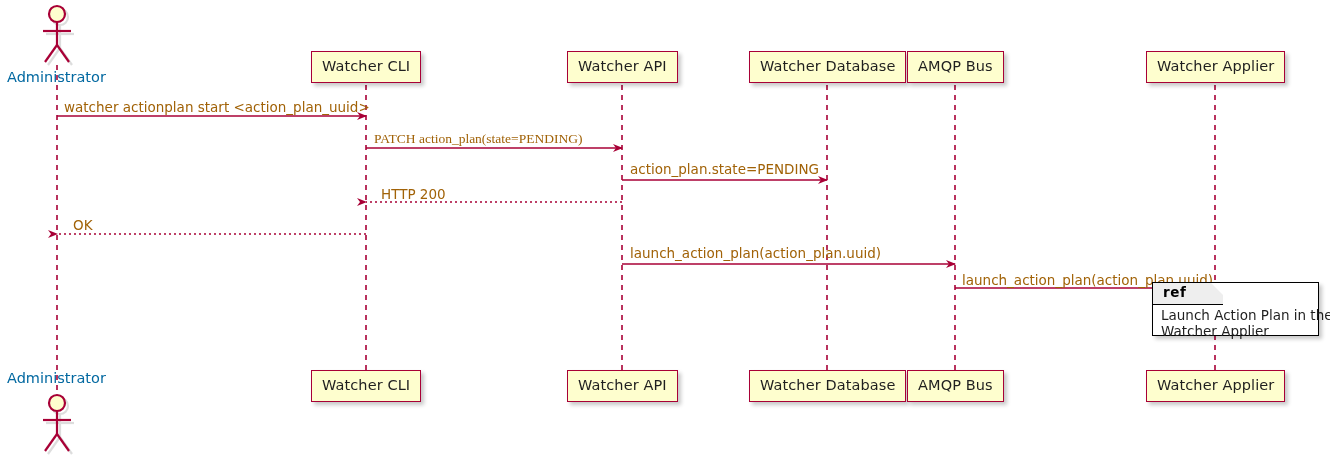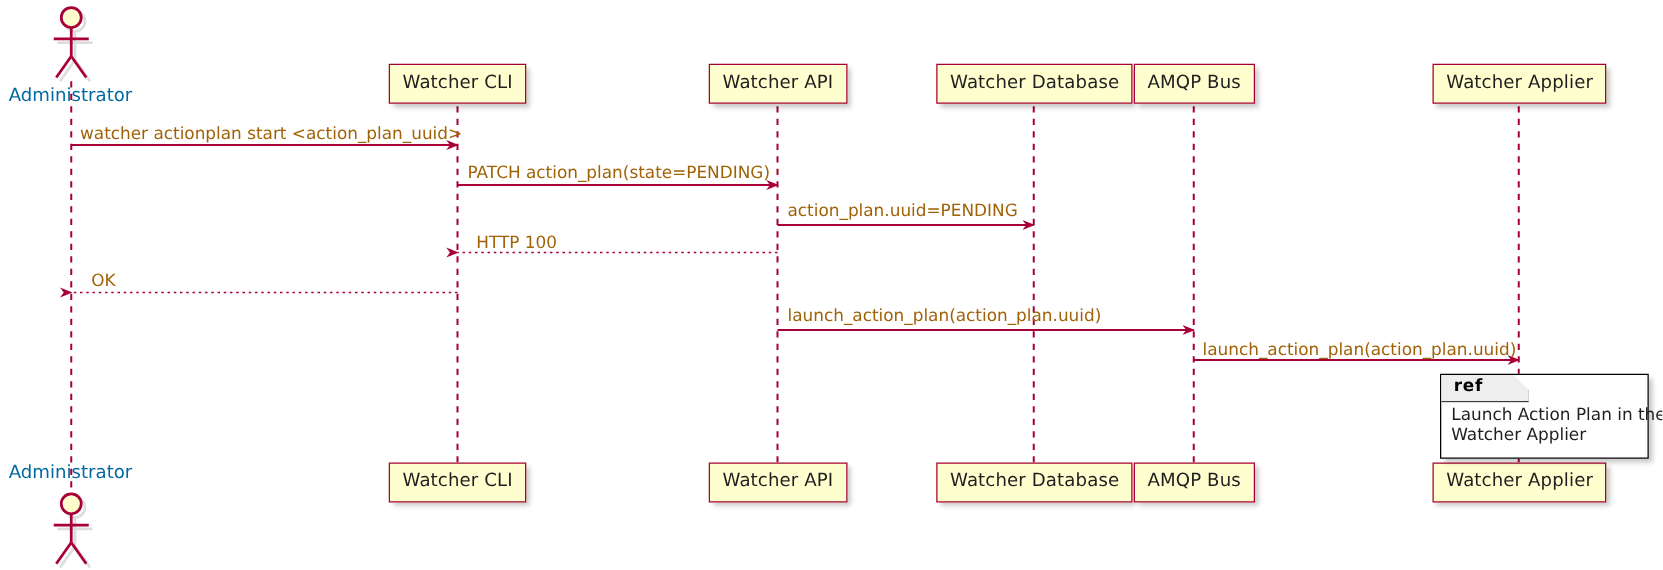--- a/index.html
+++ b/index.html
@@ -176,30 +176,30 @@
       <div class="participant" style="top: 370px; left: 749px;"><span>Watcher Database</span></div>
       <div class="participant" style="top: 370px; left: 907px;"><span>AMQP Bus</span></div>
       <div class="participant" style="top: 370px; left: 1146px;"><span>Watcher Applier</span></div>
     </div>
 
   <div class="actor-label" style="left:7px; top:70px;">Administrator</div>
   <div class="actor-label" style="left:7px; top:371px;">Administrator</div>
 
   <div id="message-labels">
       <div class="msg-label" style="left: 64px; top: 101px;">watcher actionplan start &lt;action_plan_uuid&gt;</div>
-      <div class="msg-label" style="left: 374px; top: 132px;">PATCH action_plan(state=PENDING)</div>
-      <div class="msg-label" style="left: 630px; top: 163px;">action_plan.uuid=PENDING</div>
-      <div class="msg-label" style="left: 381px; top: 188px;">HTTP 100</div>
+      <div class="msg-label" style="left: 374px; top: 132px; font-family: Liberation Serif, serif;">PATCH action_plan(state=PENDING)</div>
+      <div class="msg-label" style="left: 630px; top: 163px;">action_plan.state=PENDING</div>
+      <div class="msg-label" style="left: 381px; top: 188px;">HTTP 200</div>
       <div class="msg-label" style="left: 73px; top: 219px;">OK</div>
       <div class="msg-label" style="left: 630px; top: 247px;">launch_action_plan(action_plan.uuid)</div>
       <div class="msg-label" style="left: 962px; top: 274px;">launch_action_plan(action_plan.uuid)</div>
     </div>
 
   <div id="fragments">
-      <div class="ref-frag" style="left: 1152px; top: 299px; width: 167px; height: 68px;">
+      <div class="ref-frag" style="left: 1152px; top: 282px; width: 167px; height: 54px;">
         <div class="ref-tab"></div>
         <div class="ref-tab-text">ref</div>
         <div class="ref-body">
           <div>Launch Action Plan in the</div>
           <div>Watcher Applier</div>
         </div>
       </div>
     </div>
 
 </div>

